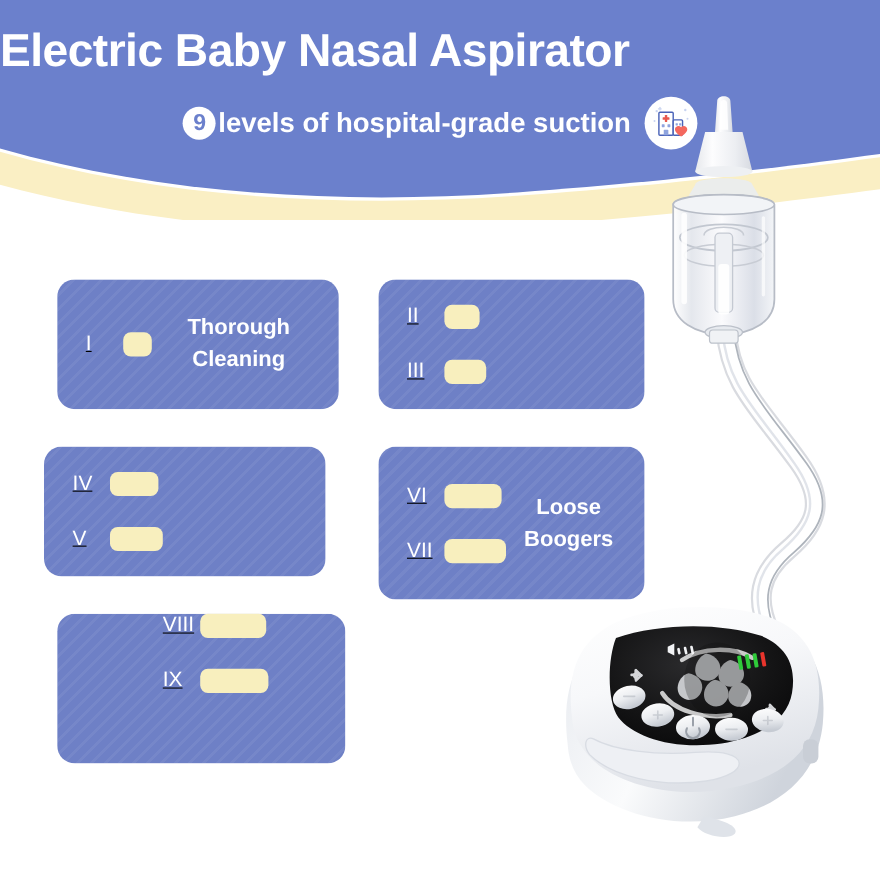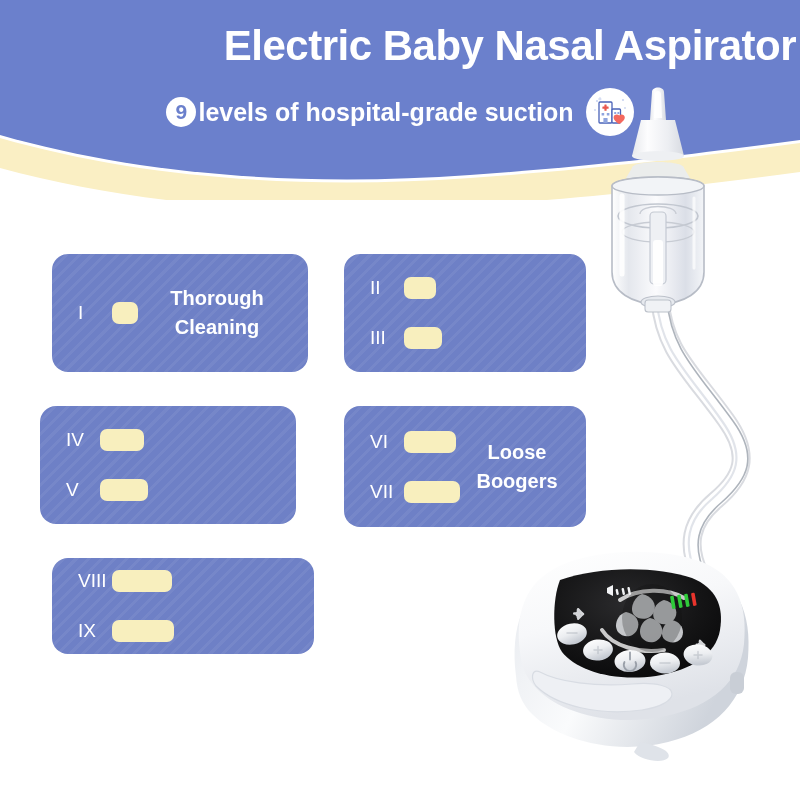--- a/index.html
+++ b/index.html
@@ -17,21 +17,21 @@
     overflow:hidden; z-index:1;
   }
   #header-band svg { display:block; width:800px; height:200px; }
 
   #header-text {
     position:absolute; left:0; top:0; width:800px; height:160px;
     z-index:3; pointer-events:none;
   }
   #title {
     position:absolute; left:0; top:22px; width:796px;
-    text-align:right;
+    text-align:left;
     color:#ffffff;
     font-size:42px; font-weight:bold;
     letter-spacing:-0.5px;
     white-space:nowrap;
   }
   #subtitle-row {
     position:absolute; left:0; top:88px; width:800px;
     display:flex; align-items:center; justify-content:center; gap:0px;
   }
   #badge-nine {
@@ -62,21 +62,21 @@
        rgba(255,255,255,0.055) 0px,
        rgba(255,255,255,0.055) 3px,
        rgba(255,255,255,0) 3px,
        rgba(255,255,255,0) 9px);
     display:flex; align-items:center;
   }
   .levels-col {
     display:flex; flex-direction:column; justify-content:center;
     gap:28px; padding-left:26px; flex:0 0 auto;
   }
-  .level-row { display:flex; align-items:center; }
+  .level-row { display:flex; align-items:center;text-decoration:underline; }
   .roman {
     color:#ffffff; font-size:19px; font-weight:normal;
     width:34px; flex:0 0 auto;
   }
   .bar {
     height:22px; border-radius:7px; background:#F8EFBE;
     flex:0 0 auto;
   }
   .card-label {
     color:#ffffff; font-size:20px; font-weight:bold;
@@ -345,35 +345,35 @@
         <span class="roman">IV</span>
         <span class="bar" style="width: 44px; background: rgb(248, 239, 190);"></span>
       </div>
       <div class="level-row">
         <span class="roman">V</span>
         <span class="bar" style="width: 48px; background: rgb(248, 239, 190);"></span>
       </div>
     </div>
   </div>
 
-  <div class="card" style="left: 344px; top: 406px; width: 242px; height: 121px; background-color: rgb(110, 128, 198);">
+  <div class="card" style="left: 344px; top: 406px; width: 242px; height: 139px; background-color: rgb(110, 128, 198);">
     <div class="levels-col">
       <div class="level-row">
         <span class="roman">VI</span>
         <span class="bar" style="width: 52px; background: rgb(248, 239, 190);"></span>
       </div>
       <div class="level-row">
         <span class="roman">VII</span>
         <span class="bar" style="width: 56px; background: rgb(248, 239, 190);"></span>
       </div>
     </div>
     <div class="card-label">Loose Boogers</div>
   </div>
 
-  <div class="card" style="left: 52px; top: 558px; width: 262px; height: 96px; background-color: rgb(110, 128, 198);">
+  <div class="card" style="left: 52px; top: 558px; width: 262px; height: 136px; background-color: rgb(110, 128, 198); flex-direction: column;">
     <div class="levels-col">
       <div class="level-row">
         <span class="roman">VIII</span>
         <span class="bar" style="width: 60px; background: rgb(248, 239, 190);"></span>
       </div>
       <div class="level-row">
         <span class="roman">IX</span>
         <span class="bar" style="width: 62px; background: rgb(248, 239, 190);"></span>
       </div>
     </div>

